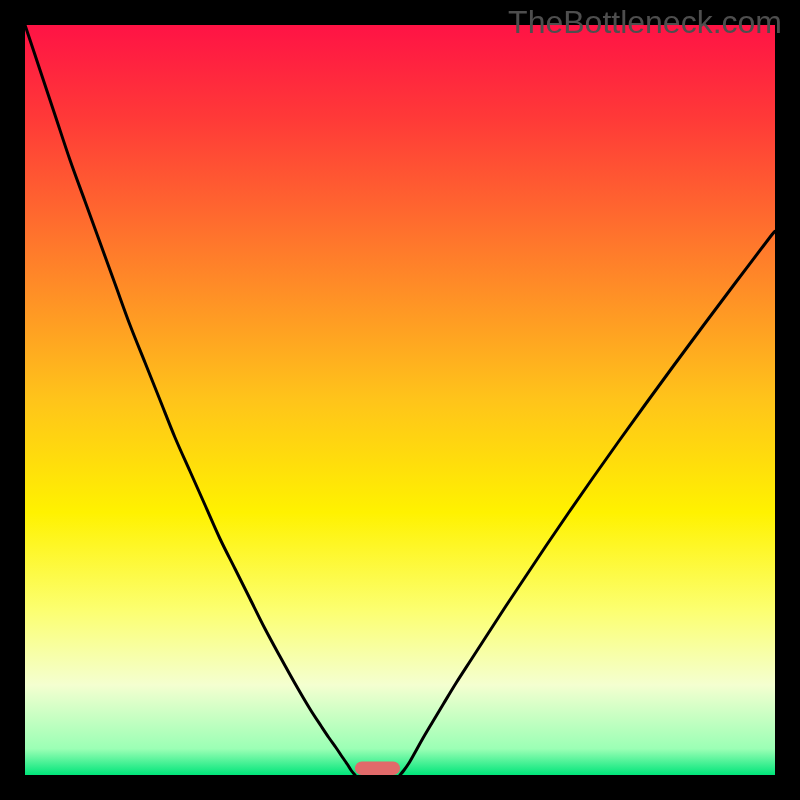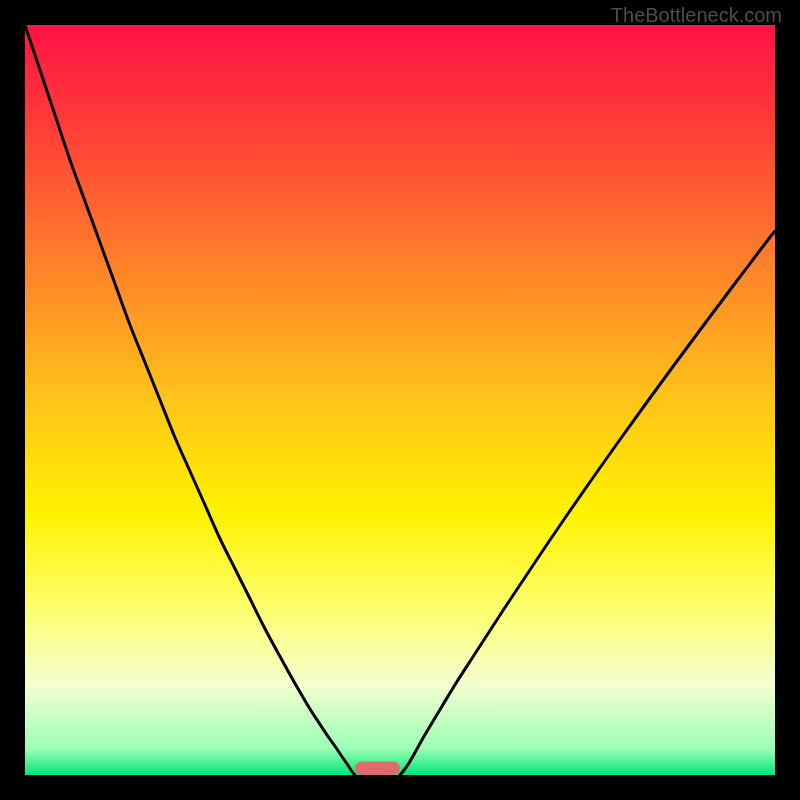--- a/index.html
+++ b/index.html
@@ -15,21 +15,21 @@
     position: relative;
     width: 800px;
     height: 800px;
     background: #000;
   }
   .watermark {
     position: absolute;
     top: 4px;
     right: 18px;
     color: #4e4e4e;
-    font-size: 20px;
+    font-size: 32px;
     font-weight: 500;
     letter-spacing: 0px;
     z-index: 10;
   }
   .plot {
     position: absolute;
     left: 25px;
     top: 25px;
     width: 750px;
     height: 750px;

